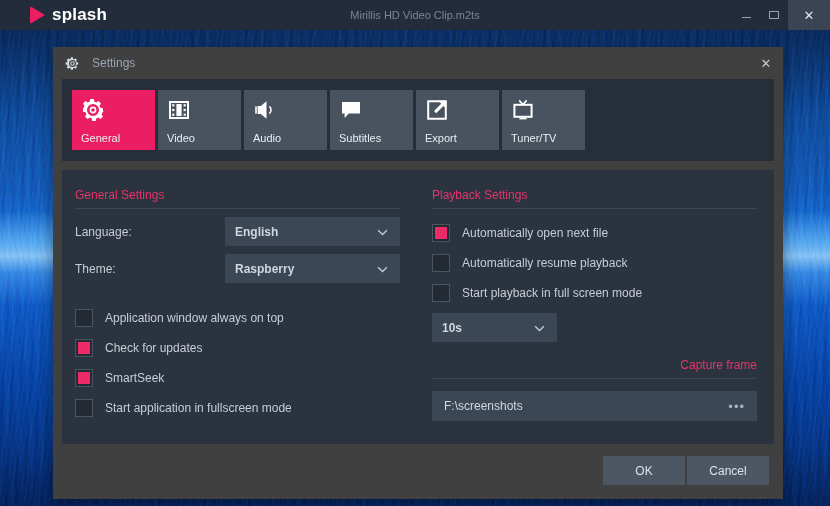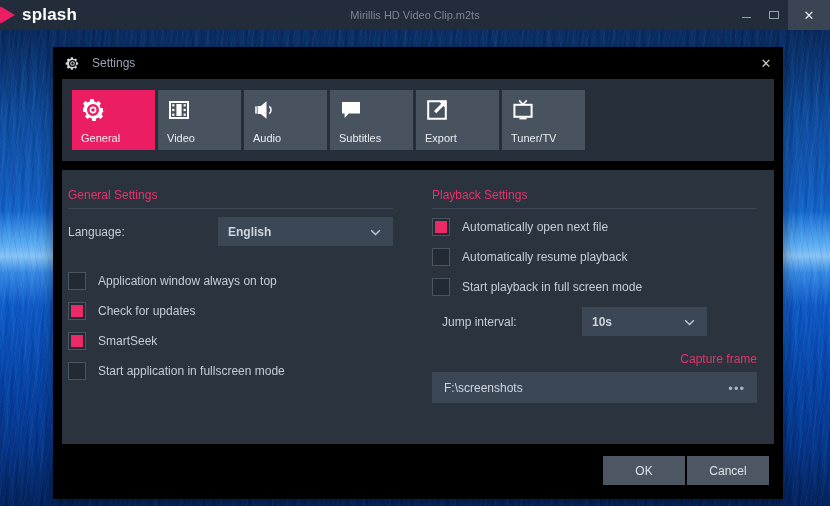--- a/index.html
+++ b/index.html
@@ -86,20 +86,22 @@
     width: 830px; height: 30px;
     background: #232c3a;
     display: flex;
     align-items: center;
     z-index: 10;
   }
   .logo-wrap {
     display: flex;
     align-items: center;
     gap: 7px;
+    margin-left: 15px;
+    padding-left: 15px;
   }
   .logo-play {
     width: 0; height: 0;
     border-left: 15px solid #ec1e63;
     border-top: 9px solid transparent;
     border-bottom: 9px solid transparent;
     border-radius: 2px;
   }
   .logo-text {
     color: #ffffff;
@@ -138,21 +140,21 @@
     font-size: 13px;
   }
   .win-min-glyph { width: 9px; height: 1px; background: #97a1b0; margin-top: 5px; }
   .win-max-glyph { width: 10px; height: 8px; border: 1px solid #97a1b0; }
 
   
   .dialog {
     position: absolute;
     left: 53px; top: 47px;
     width: 730px; height: 452px;
-    background: #000000;
+    background: #404040;
     box-shadow: 0 3px 14px rgba(0,0,0,.45);
     z-index: 20;
     display: flex;
     flex-direction: column;
   }
   .dlg-header {
     height: 32px;
     display: flex;
     align-items: center;
     position: relative;
@@ -217,21 +219,21 @@
     margin: 9px 9px 0 9px;
     background: #2b333e;
     flex: 1 1 auto;
     position: relative;
   }
   .col {
     position: absolute;
     top: 18px;
     width: 325px;
   }
-  .col-left  { left: 6px; }
+  .col-left  { left: 13px; }
   .col-right { left: 370px; }
 
   .section-title {
     color: #e8336b;
     font-size: 12px;
     padding-bottom: 6px;
     border-bottom: 1px solid #3d4654;
   }
   .section-title.capture { margin-top: 0; text-align: right; }
 
@@ -292,20 +294,21 @@
     font-size: 12px;
     margin-left: 12px;
   }
 
   .path-field {
     height: 30px;
     background: #3b4755;
     display: flex;
     align-items: center;
     padding: 0 12px;
+    margin-top: 12px;
     position: relative;
     cursor: text;
   }
   .path-text { color: #d0d7e0; font-size: 12px; }
   .path-dots {
     position: absolute;
     right: 12px; top: 50%;
     transform: translateY(-50%);
     color: #a9b2bd;
     font-size: 13px;
@@ -444,20 +447,29 @@
         <div class="row">
           <div class="row-label">Language:</div>
           <div class="select">
             <span class="select-value">English</span>
             <svg class="chev" viewBox="0 0 12 8">
               <path fill="none" stroke="#c3cad4" stroke-width="1.6" d="M1 1.4 6 6.2 11 1.4"></path>
             </svg>
           </div>
         </div>
 
+        <div class="row">
+          <div class="row-label">Theme:</div>
+          <div class="select">
+            <span class="select-value">Raspberry</span>
+            <svg class="chev" viewBox="0 0 12 8">
+              <path fill="none" stroke="#c3cad4" stroke-width="1.6" d="M1 1.4 6 6.2 11 1.4"></path>
+            </svg>
+          </div>
+        </div>
 
         <div style="margin-top:21px">
           <div class="check-row">
             <div class="cb">
                 <div class="cb-inner"></div>
               </div>
             <div class="cb-label">Application window always on top</div>
           </div>
           <div class="check-row">
             <div class="cb checked">
@@ -476,21 +488,21 @@
                 <div class="cb-inner"></div>
               </div>
             <div class="cb-label">Start application in fullscreen mode</div>
           </div>
         </div>
       </div>
 
       <div class="col col-right">
         <div class="section-title">Playback Settings</div>
 
-        <div style="margin-top:4px">
+        <div style="margin-top:10px">
           <div class="check-row">
             <div class="cb checked">
                 <div class="cb-inner"></div>
               </div>
             <div class="cb-label">Automatically open next file</div>
           </div>
           <div class="check-row">
             <div class="cb">
                 <div class="cb-inner"></div>
               </div>
@@ -498,21 +510,20 @@
           </div>
           <div class="check-row">
             <div class="cb">
                 <div class="cb-inner"></div>
               </div>
             <div class="cb-label">Start playback in full screen mode</div>
           </div>
         </div>
 
         <div class="row" style="margin-top:6px">
-          <div class="row-label" style="margin-left:10px;width:140px">Jump interval:</div>
           <div class="select" style="flex:0 0 125px">
             <span class="select-value">10s</span>
             <svg class="chev" viewBox="0 0 12 8">
               <path fill="none" stroke="#c3cad4" stroke-width="1.6" d="M1 1.4 6 6.2 11 1.4"></path>
             </svg>
           </div>
         </div>
 
         <div style="margin-top:16px">
           <div class="section-title capture">Capture frame</div>

